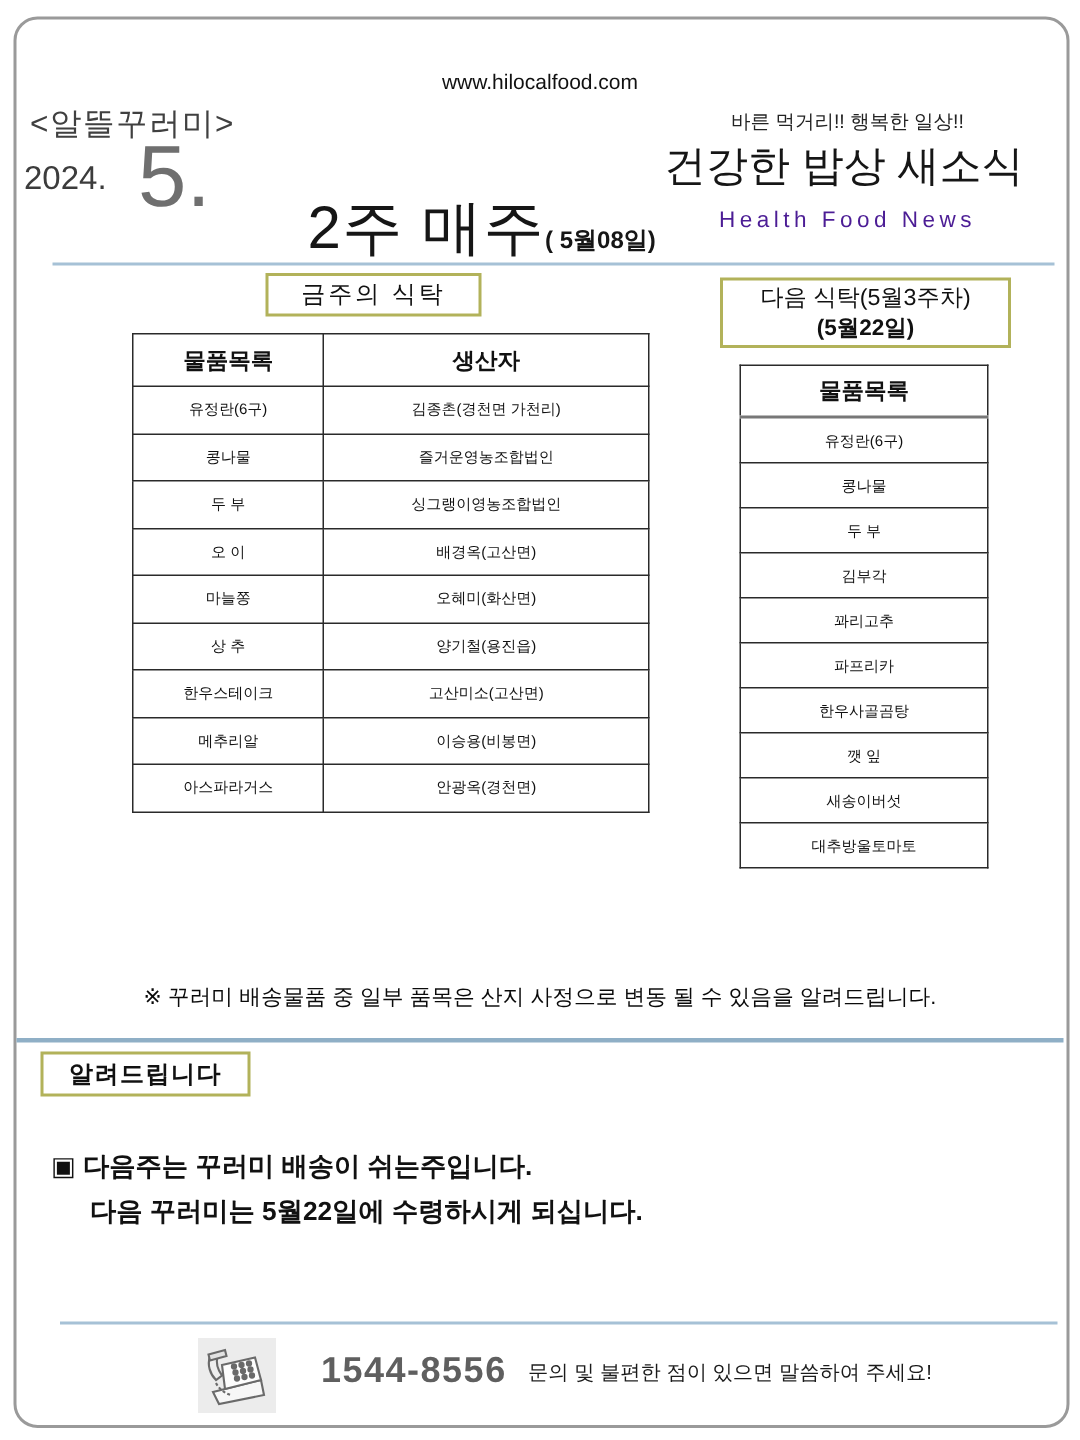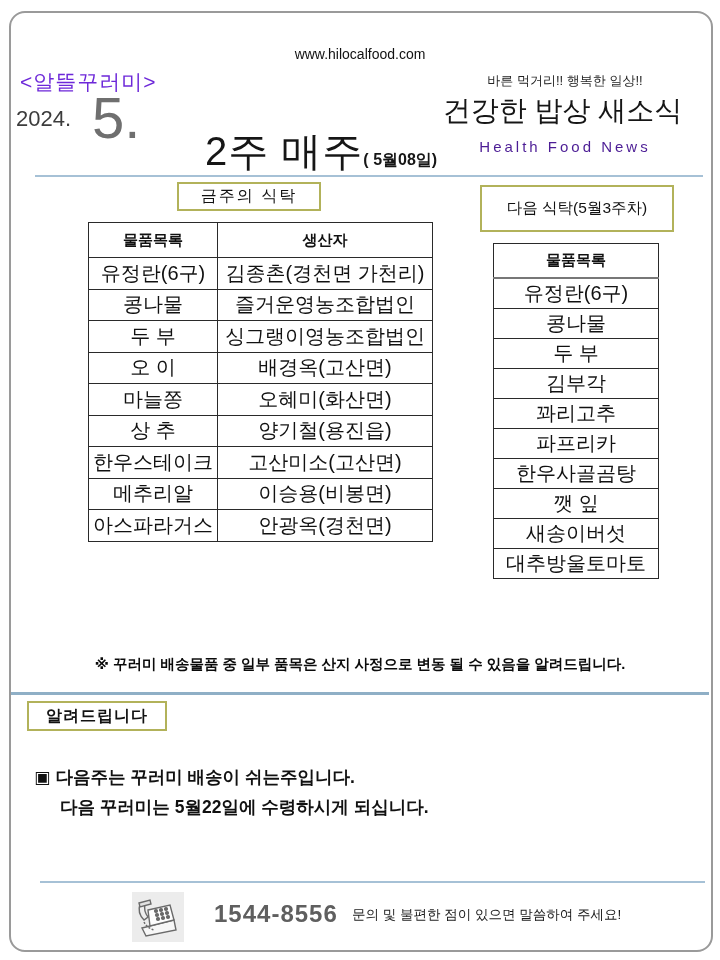--- a/index.html
+++ b/index.html
@@ -6,51 +6,51 @@
   body{
     width:720px;height:960px;position:relative;overflow:hidden;
     font-family:"Liberation Sans","DejaVu Sans",sans-serif;color:#111;
   }
   .abs{position:absolute;}
   .page-frame{
     left:9px;top:11px;width:700px;height:937px;
     border:2px solid #9a9a9a;border-radius:16px;background:#fff;
   }
   .site-url{left:0;top:46px;width:720px;text-align:center;font-size:14px;color:#111;}
-  .brand{left:20px;top:68px;font-size:21px;letter-spacing:1px;color:#6d28d9;}
+  .brand{left:20px;top:68px;font-size:21px;letter-spacing:1px;color:#404040;}
   .year{left:16px;top:106px;font-size:22px;color:#3c3c3c;}
   .month{left:92px;top:84px;font-size:58px;color:#6f6f6f;}
   .issue-title{left:205px;top:124px;font-size:40px;color:#161616;letter-spacing:1px;white-space:nowrap;}
   .issue-date{font-size:16px;font-weight:bold;letter-spacing:0;}
   .slogan{left:430px;top:72px;width:270px;text-align:center;font-size:13px;color:#222;}
   .news-title{left:415px;top:92px;width:295px;text-align:center;font-size:28px;color:#161616;white-space:nowrap;}
   .news-sub{left:430px;top:138px;width:270px;text-align:center;font-size:15px;color:#4c1d95;letter-spacing:3px;}
   .divider{height:2px;background:#a6c1d6;}
   .div1{left:35px;top:175px;width:668px;}
   .div2{left:11px;top:692px;width:698px;height:3px;background:#8fafc6;}
   .div3{left:40px;top:881px;width:665px;}
   .olive-box{
     border:2px solid #b2b25a;background:#fff;text-align:center;
     display:flex;flex-direction:column;justify-content:center;
   }
   .box-thisweek{left:177px;top:182px;width:140px;height:25px;font-size:16px;letter-spacing:2px;}
   .box-nextweek{left:480px;top:185px;width:190px;height:43px;font-size:15.5px;line-height:1.3;}
   .box-nextweek .sub{font-weight:bold;font-size:15px;}
   .box-announce{left:27px;top:701px;width:136px;height:26px;font-size:16px;font-weight:bold;letter-spacing:1px;text-align:center;}
   table{border-collapse:collapse;background:#fff;}
-  th,td{border:1.6px solid #2a2a2a;text-align:center;font-size:20px;padding:0 4px;white-space:nowrap;}
+  th,td{border:1.6px solid #2a2a2a;text-align:center;font-size:10px;padding:0 4px;white-space:nowrap;}
   th{font-weight:bold;font-size:15px;}
   .tbl-week{left:88px;top:222px;width:345px;}
   .tbl-week th{height:34px;}
   .tbl-week td{height:30.5px;}
   .tbl-week .col-item{width:37%;}
   .tbl-next{left:493px;top:243px;width:166px;}
   .tbl-next th{height:33px;border-bottom:2.5px solid #777;}
   .tbl-next td{height:29px;}
-  .notice{left:0;top:655px;width:720px;text-align:center;font-size:14.5px;font-weight:bold;color:#0a0a0a;}
+  .notice{left:0;top:655px;width:720px;text-align:center;font-size:14.5px;font-weight:normal;color:#0a0a0a;}
   .ann-line1{left:34px;top:765px;font-size:17.5px;font-weight:bold;}
   .ann-line2{left:60px;top:795px;font-size:17.5px;font-weight:bold;}
   .phone-icon-wrap{
     left:132px;top:892px;width:52px;height:50px;background:#ececec;
     display:flex;align-items:center;justify-content:center;
   }
   .phone-number{left:214px;top:900px;font-size:24px;font-weight:bold;color:#5f5f5f;letter-spacing:1px;}
   .footer-note{left:352px;top:906px;font-size:13.5px;color:#1a1a1a;}
 </style>
 </head>
@@ -112,20 +112,21 @@
       </tr>
       <tr>
         <td>아스파라거스</td>
         <td>안광옥(경천면)</td>
       </tr>
     </tbody>
 </table>
 
 <div class="abs olive-box box-nextweek">
   <div>다음 식탁(5월3주차)</div>
+  <div class="sub">(5월22일)</div>
 </div>
 <table class="abs tbl-next">
   <thead>
     <tr>
       <th>물품목록</th>
     </tr>
   </thead>
   <tbody>
       <tr>
         <td>유정란(6구)</td>

